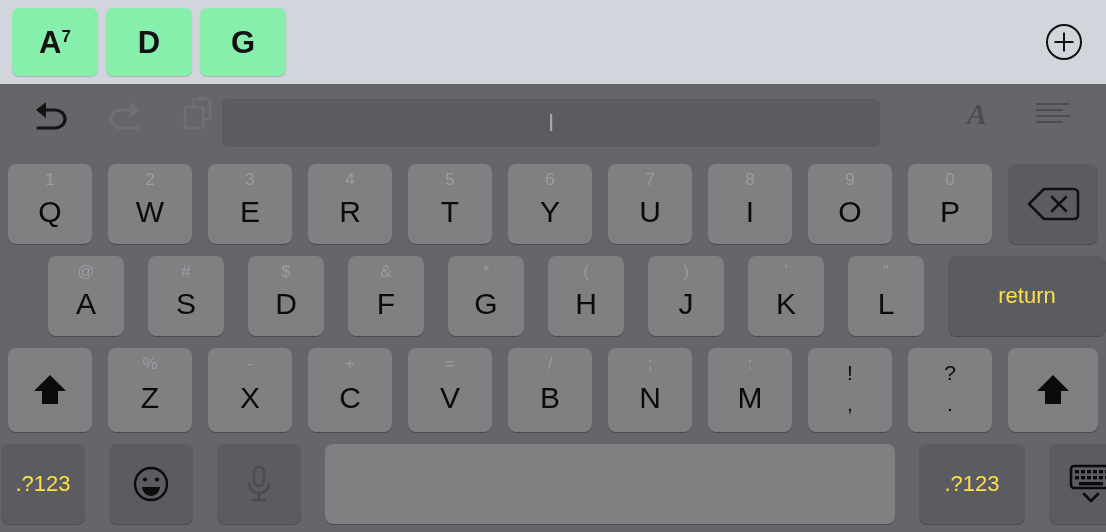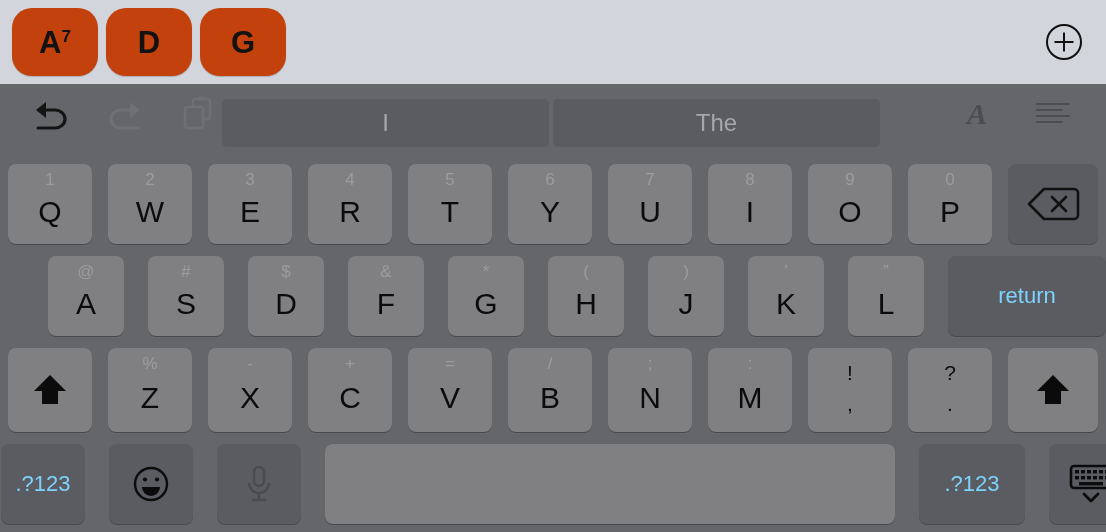--- a/index.html
+++ b/index.html
@@ -31,22 +31,22 @@
   }
   .chord-row {
     position: absolute;
     left: 12px; top: 8px;
     display: flex;
     gap: 8px;
   }
   .chord-btn {
     width: 86px;
     height: 68px;
-    background: #c2410c;
-    border-radius: 20px;
+    background: #86efac;
+    border-radius: 7px;
     display: flex;
     align-items: center;
     justify-content: center;
     box-shadow: 0 1px 1px rgba(0,0,0,0.18);
   }
   .chord-label {
     font-size: 31px;
     font-weight: bold;
     color: #121212;
     letter-spacing: 0px;
@@ -146,21 +146,21 @@
   .key .main {
     font-size: 30px;
     color: #0b0b0b;
     line-height: 1;
   }
   .key .label-sm {
     font-size: 22px;
     color: #111111;
   }
   .key.dark .label-sm {
-    color: #7dd3fc;
+    color: #fde047;
   }
   .key .sec {
     position: absolute;
     top: 7px;
     left: 0;
     right: 0;
     text-align: center;
     font-size: 17px;
     color: #9b9c9f;
     line-height: 1;
@@ -253,21 +253,20 @@
             <line x1="3" y1="11" x2="28" y2="11"></line>
             <line x1="3" y1="17" x2="35" y2="17"></line>
             <line x1="3" y1="23" x2="28" y2="23"></line>
           </g>
         </svg>
       </div>
     </div>
 
     <div class="predictions" style="top:15px">
       <div class="pred">I</div>
-      <div class="pred">The</div>
     </div>
 
     <div class="row" id="row-num" style="top:80px">
       <div class="key letter" style="width:84px;margin-right:16px">
         <span class="sec">1</span>
         <span class="main">Q</span>
       </div>
       <div class="key letter" style="width:84px;margin-right:16px">
         <span class="sec">2</span>
         <span class="main">W</span>

